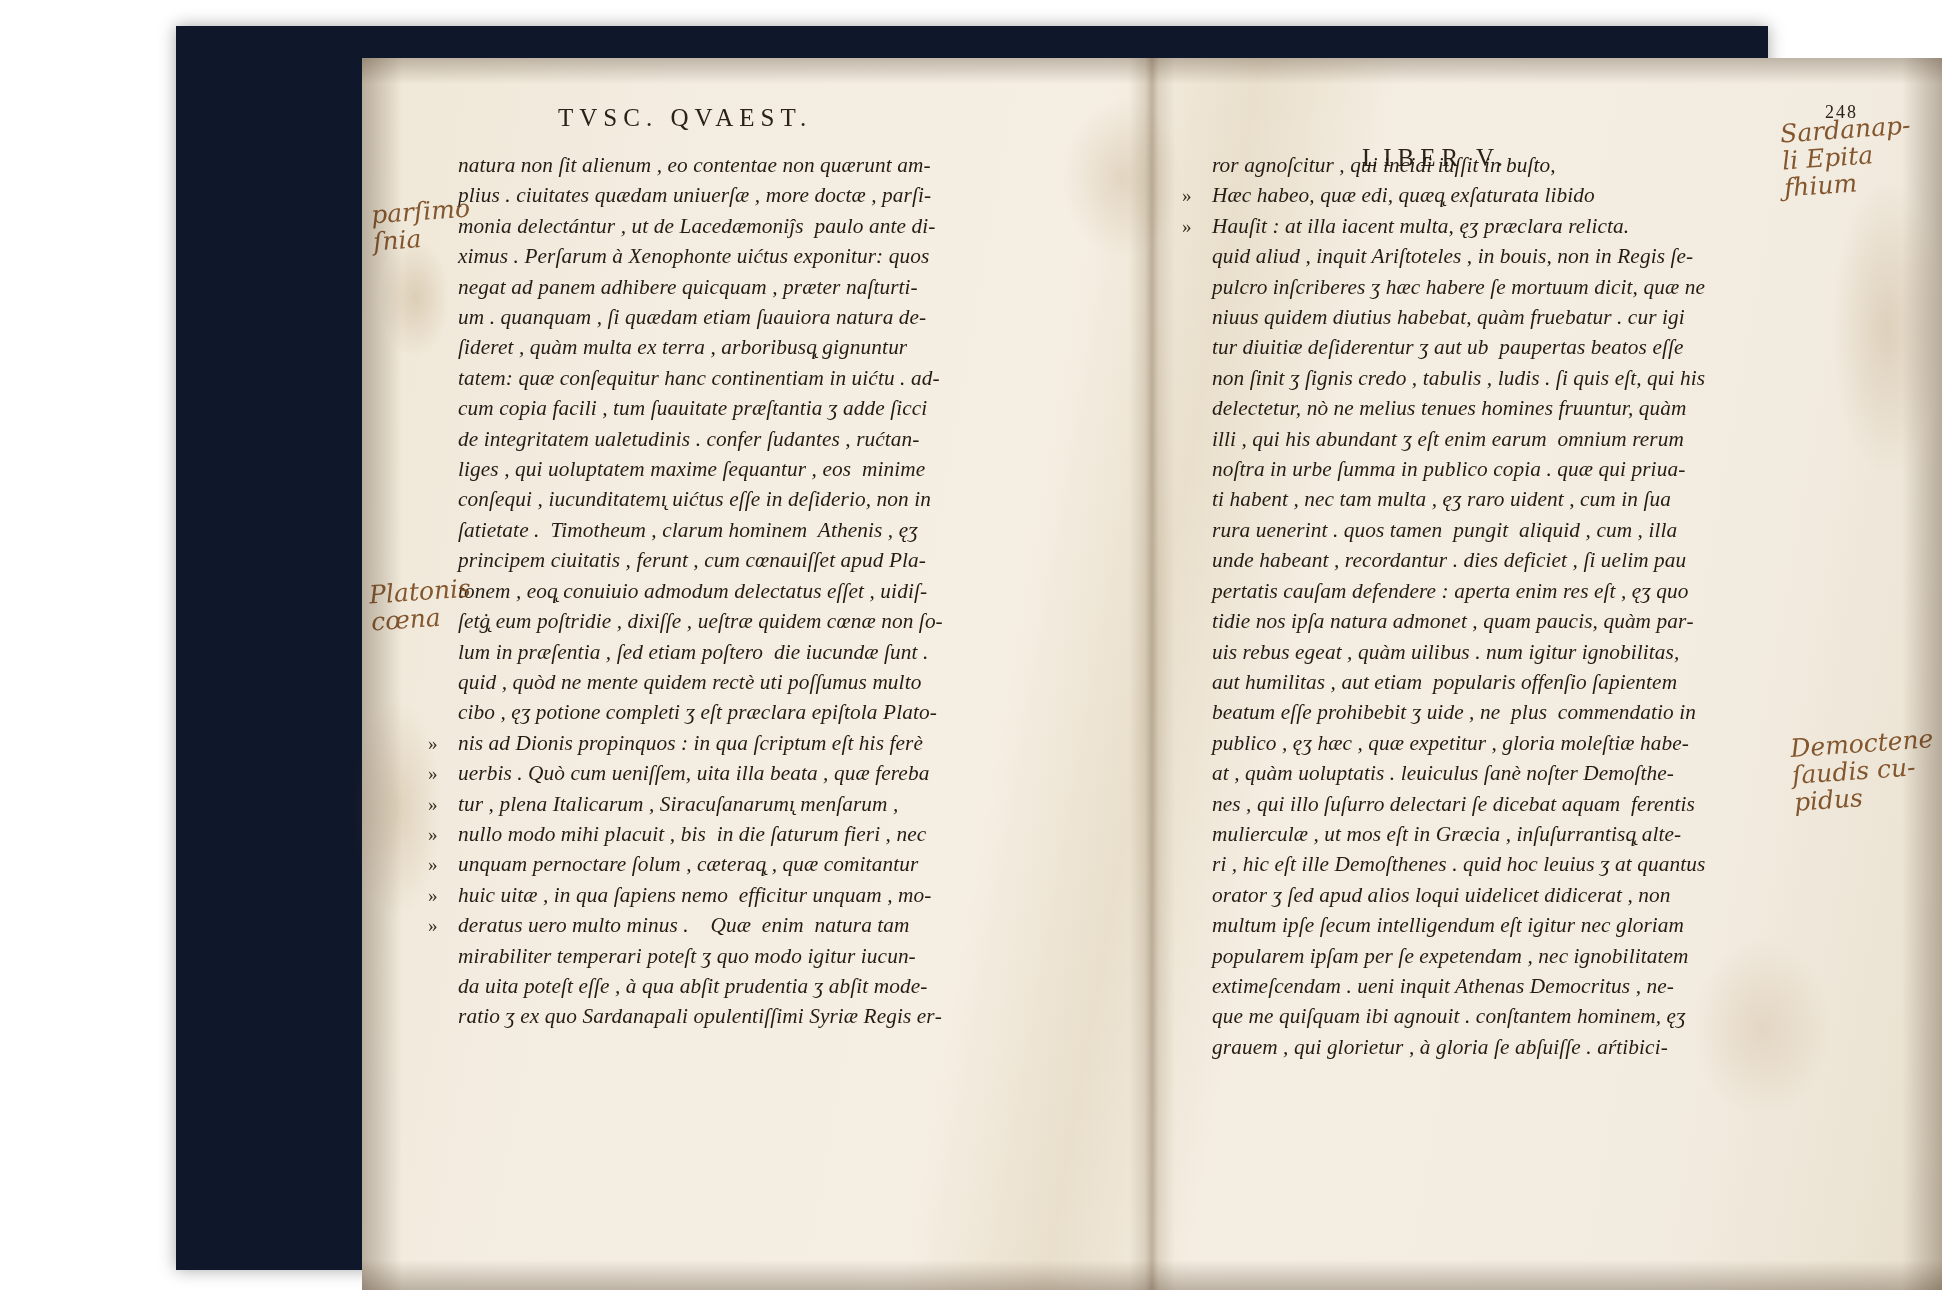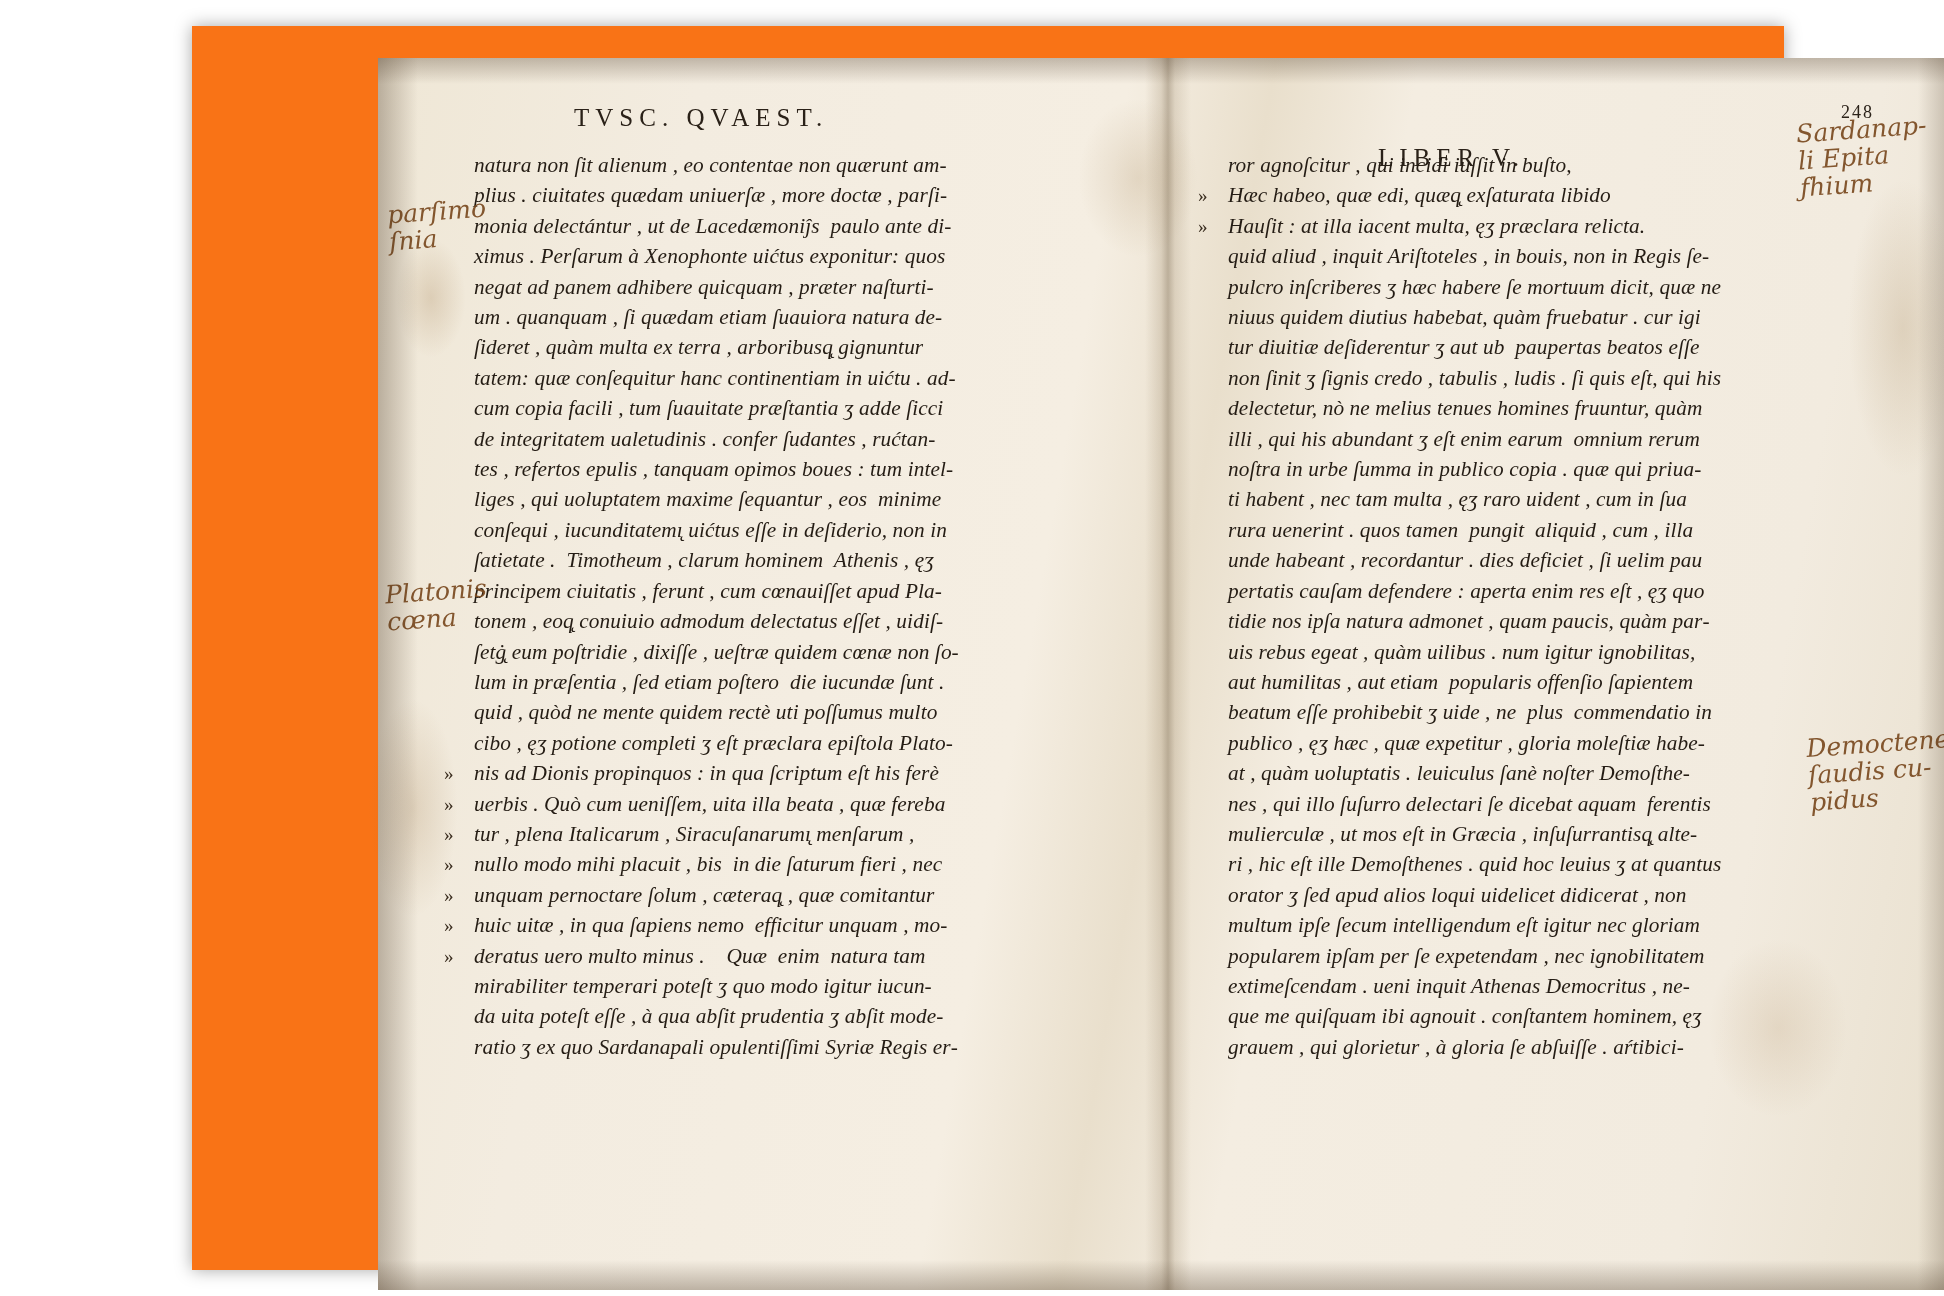--- a/index.html
+++ b/index.html
@@ -12,25 +12,25 @@
   }
   .page-frame {
     position: relative;
     width: 1944px;
     height: 1296px;
     background: #ffffff;
   }
   
   .book-photo {
     position: absolute;
-    left: 192px;
+    left: 176px;
     top: 26px;
     width: 1592px;
     height: 1244px;
-    background: #f97316;
+    background: #0f172a;
     box-shadow: 0 0 16px rgba(0,0,0,0.35);
   }
   
   .spread {
     position: absolute;
     left: 186px;
     top: 32px;
     width: 1580px;
     height: 1232px;
     background: linear-gradient(100deg, #efe7d6 0%, #f3ece0 18%, #f5eee2 42%, #e9dfcc 50%, #f4ede1 58%, #f2ebdf 84%, #e8dfcd 100%);
@@ -168,21 +168,20 @@
             <div class="line"><span>natura non ſit alienum , eo contentae non quærunt am‑</span></div>
             <div class="line"><span>plius . ciuitates quædam uniuerſæ , more doctæ , parſi‑</span></div>
             <div class="line"><span>monia delectántur , ut de Lacedæmoniĵs  paulo ante di‑</span></div>
             <div class="line"><span>ximus . Perſarum à Xenophonte uićtus exponitur: quos</span></div>
             <div class="line"><span>negat ad panem adhibere quicquam , præter naſturti‑</span></div>
             <div class="line"><span>um . quanquam , ſi quædam etiam ſuauiora natura de‑</span></div>
             <div class="line"><span>ſideret , quàm multa ex terra , arboribusq̨ gignuntur</span></div>
             <div class="line"><span>tatem: quæ conſequitur hanc continentiam in uićtu . ad‑</span></div>
             <div class="line"><span>cum copia facili , tum ſuauitate præſtantia ʒ adde ſicci</span></div>
             <div class="line"><span>de integritatem ualetudinis . confer ſudantes , rućtan‑</span></div>
-            <div class="line"><span>tes , refertos epulis , tanquam opimos boues : tum intel‑</span></div>
             <div class="line"><span>liges , qui uoluptatem maxime ſequantur , eos  minime</span></div>
             <div class="line"><span>conſequi , iucunditatemı̨ uićtus eſſe in deſiderio, non in</span></div>
             <div class="line"><span>ſatietate .  Timotheum , clarum hominem  Athenis , ęʒ</span></div>
             <div class="line"><span>principem ciuitatis , ferunt , cum cœnauiſſet apud Pla‑</span></div>
             <div class="line"><span>tonem , eoq̨ conuiuio admodum delectatus eſſet , uidiſ‑</span></div>
             <div class="line"><span>ſetġ̨ eum poſtridie , dixiſſe , ueſtræ quidem cœnæ non ſo‑</span></div>
             <div class="line"><span>lum in præſentia , ſed etiam poſtero  die iucundæ ſunt .</span></div>
             <div class="line"><span>quid , quòd ne mente quidem rectè uti poſſumus multo</span></div>
             <div class="line"><span>cibo , ęʒ potione completi ʒ eſt præclara epiſtola Plato‑</span></div>
             <div class="line"><span class="guill">»</span><span>nis ad Dionis propinquos : in qua ſcriptum eſt his ferè</span></div>

